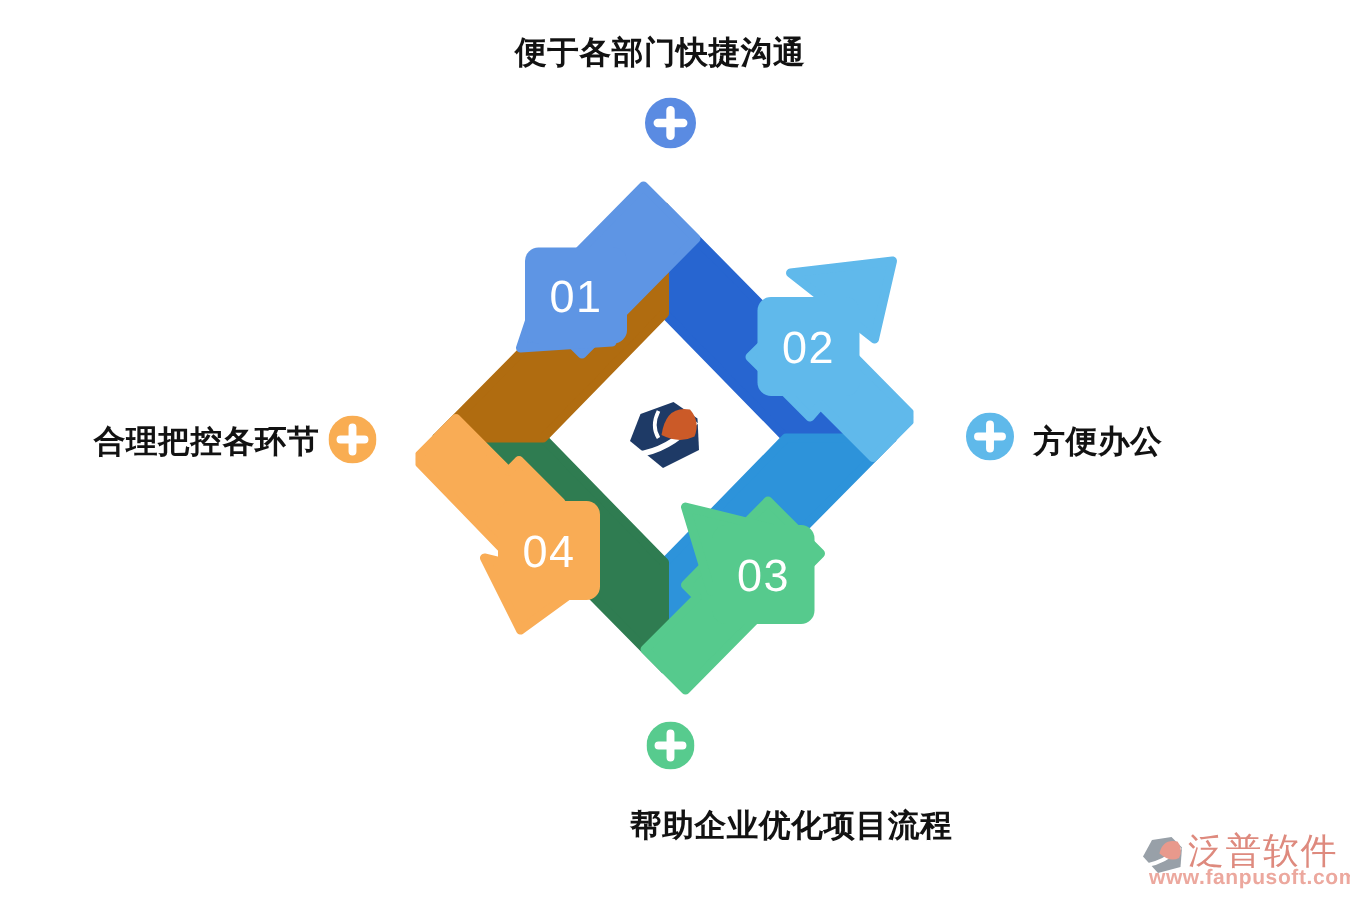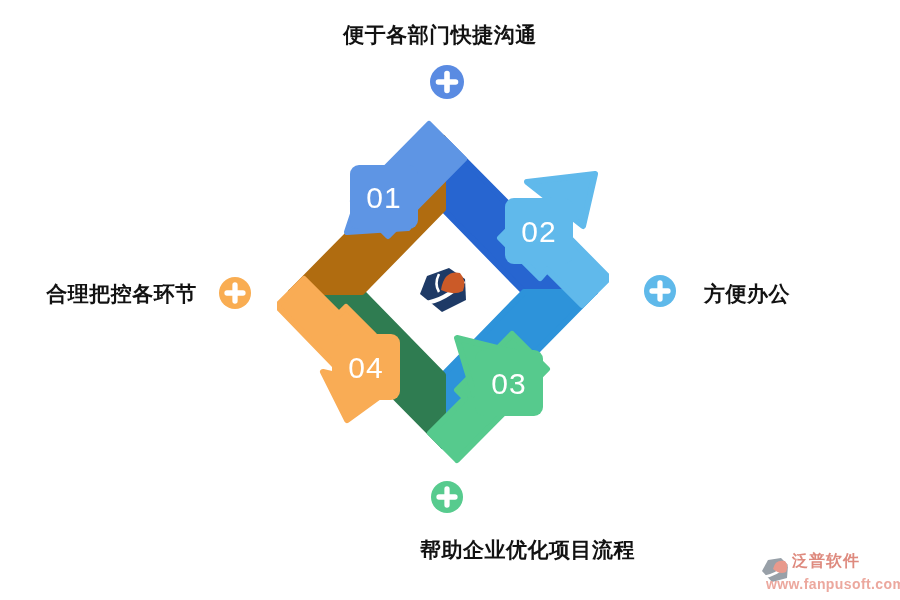--- a/index.html
+++ b/index.html
@@ -7,39 +7,39 @@
     width:900px;height:600px;position:relative;overflow:hidden;
     background:#ffffff;
     font-family:"Liberation Sans","DejaVu Sans",sans-serif;
   }
   .benefit-label{
     position:absolute;
     font-size:21px;font-weight:700;color:#121212;
     letter-spacing:0.5px;white-space:nowrap;
   }
   .label-top{left:240px;top:21px;width:400px;text-align:center;}
-  .label-right{left:704px;top:280px;}
+  .label-right{left:689px;top:280px;}
   .label-bottom{left:335px;top:536px;width:300px;text-align:right;}
-  .label-left{left:30px;top:280px;width:183px;text-align:center;}
+  .label-left{left:30px;top:280px;width:183px;text-align:right;}
   .plus-icon{position:absolute;display:block;}
   .plus-top{left:430px;top:65px;}
   .plus-right{left:644px;top:275px;}
   .plus-bottom{left:431px;top:481px;}
   .plus-left{left:219px;top:277px;}
   .cycle-svg{position:absolute;left:277px;top:116px;}
   .step-number{
     font-family:"Liberation Sans","DejaVu Sans",sans-serif;
     font-size:30px;font-weight:500;letter-spacing:1px;
     fill:#ffffff;
   }
   .watermark{position:absolute;left:758px;top:551px;width:140px;height:42px;}
   .watermark .wm-logo{position:absolute;left:2px;top:4px;}
   .wm-brand{
     position:absolute;left:34px;top:0px;
-    font-size:16px;font-weight:700;letter-spacing:1px;white-space:nowrap;
+    font-size:24px;font-weight:400;letter-spacing:1px;white-space:nowrap;
   }
   .wm-url{
     position:absolute;left:8px;top:25px;
     font-size:14px;font-weight:700;letter-spacing:0.4px;white-space:nowrap;
   }
 </style>
 </head>
 <body>
 
 <div class="benefit-label label-top">便于各部门快捷沟通</div>

